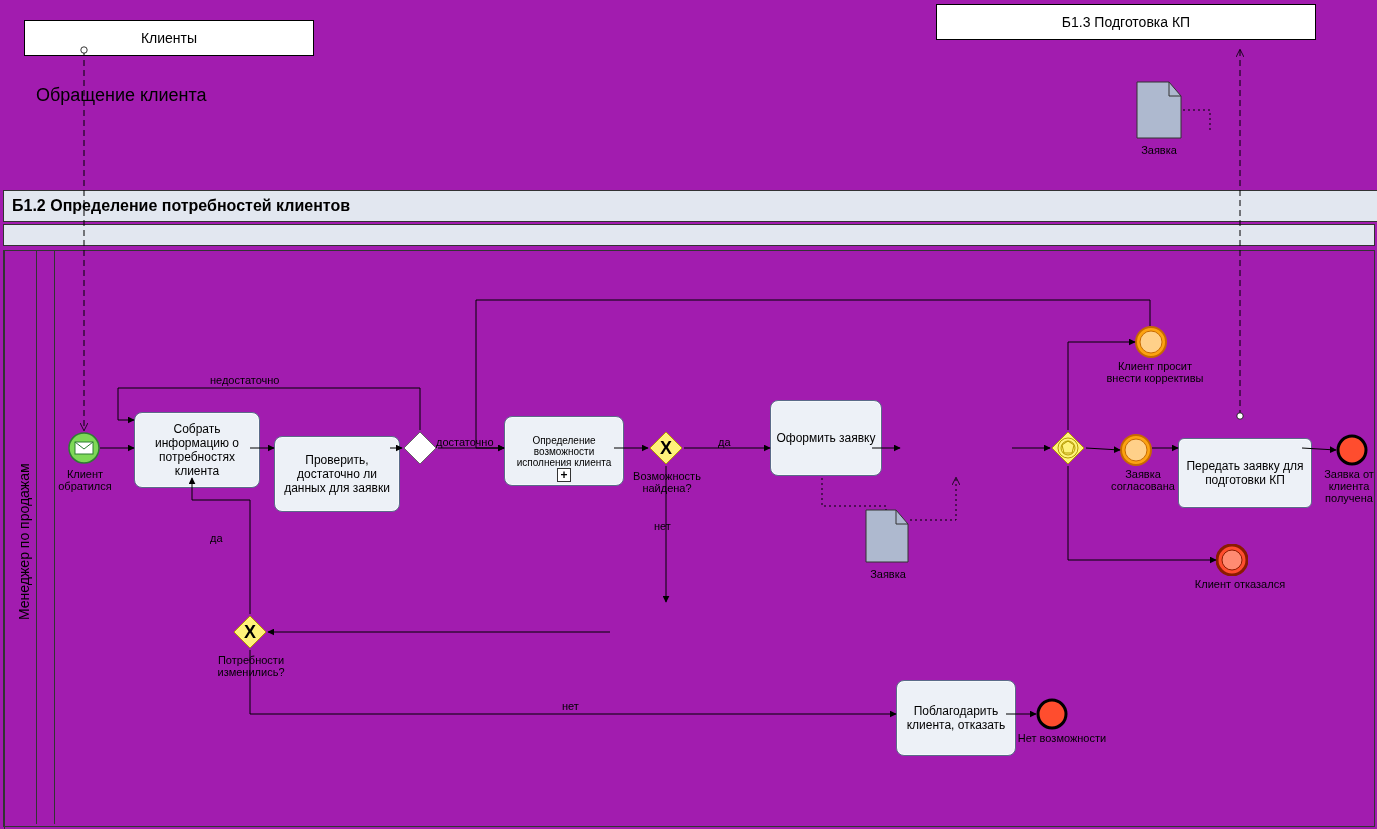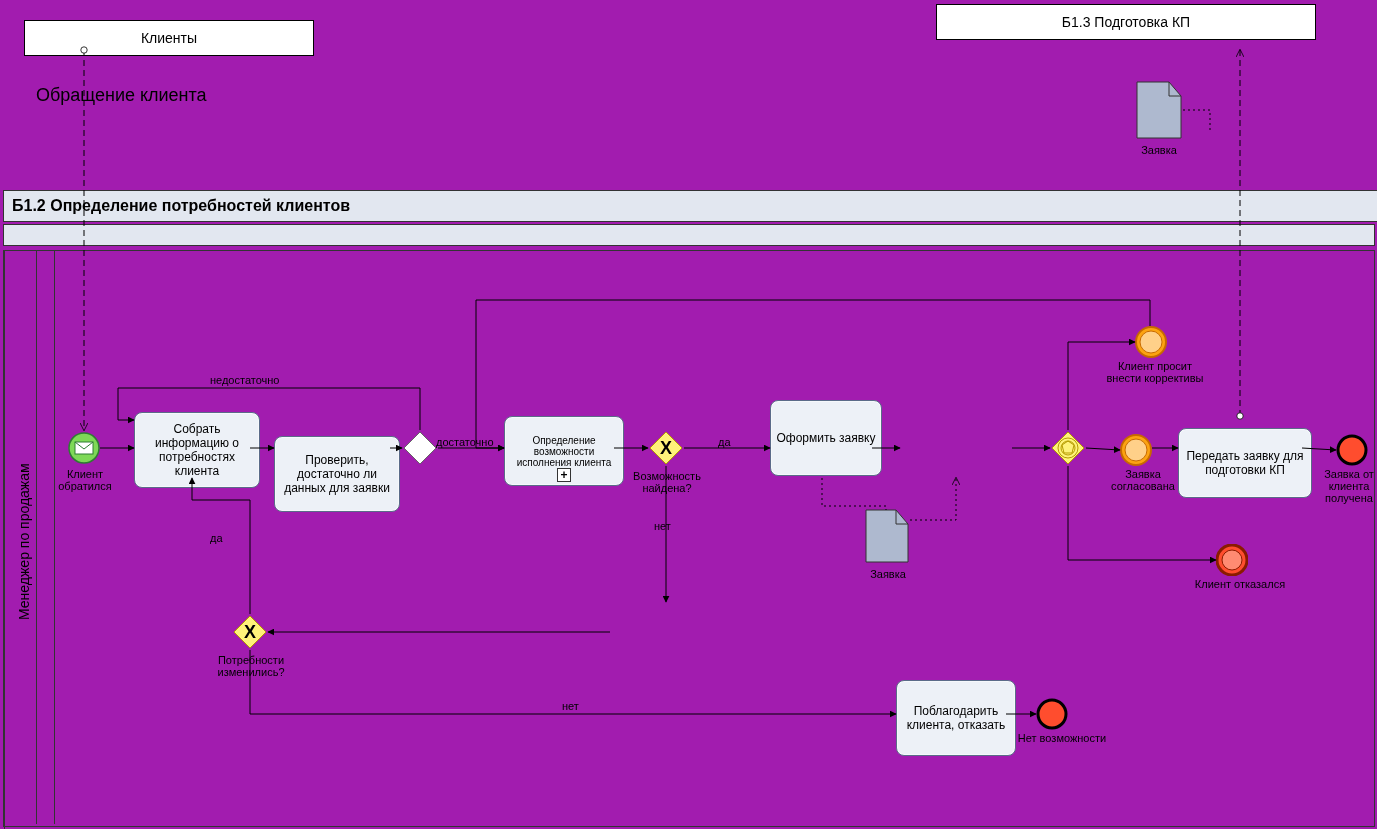--- a/index.html
+++ b/index.html
@@ -214,21 +214,21 @@
   <div class="label" style="left:1108px; top:468px; width:70px;">Заявка согласована</div>
 
   <div class="event" style="left:1216px; top:544px;">
     <svg viewBox="0 0 32 32">
       <circle cx="16" cy="16" r="15" fill="#ff4d2e" stroke="#8a1c00" stroke-width="3"></circle>
       <circle cx="16" cy="16" r="10" fill="#ff8b72" stroke="#8a1c00"></circle>
     </svg>
   </div>
   <div class="label" style="left:1190px; top:578px; width:100px;">Клиент отказался</div>
 
-  <div class="task" style="left:1178px; top:428px; width:124px; height:60px;">
+  <div class="task" style="left:1178px; top:438px; width:124px; height:60px;border-radius:6px;">
     <span>Передать заявку для подготовки КП</span>
   </div>
 
   <div class="event" style="left:1336px; top:434px;">
     <svg viewBox="0 0 32 32">
       <circle cx="16" cy="16" r="14" fill="#ff4d2e" stroke="#000" stroke-width="3"></circle>
     </svg>
   </div>
   <div class="label" style="left:1314px; top:468px; width:70px;">Заявка от клиента получена</div>
 

